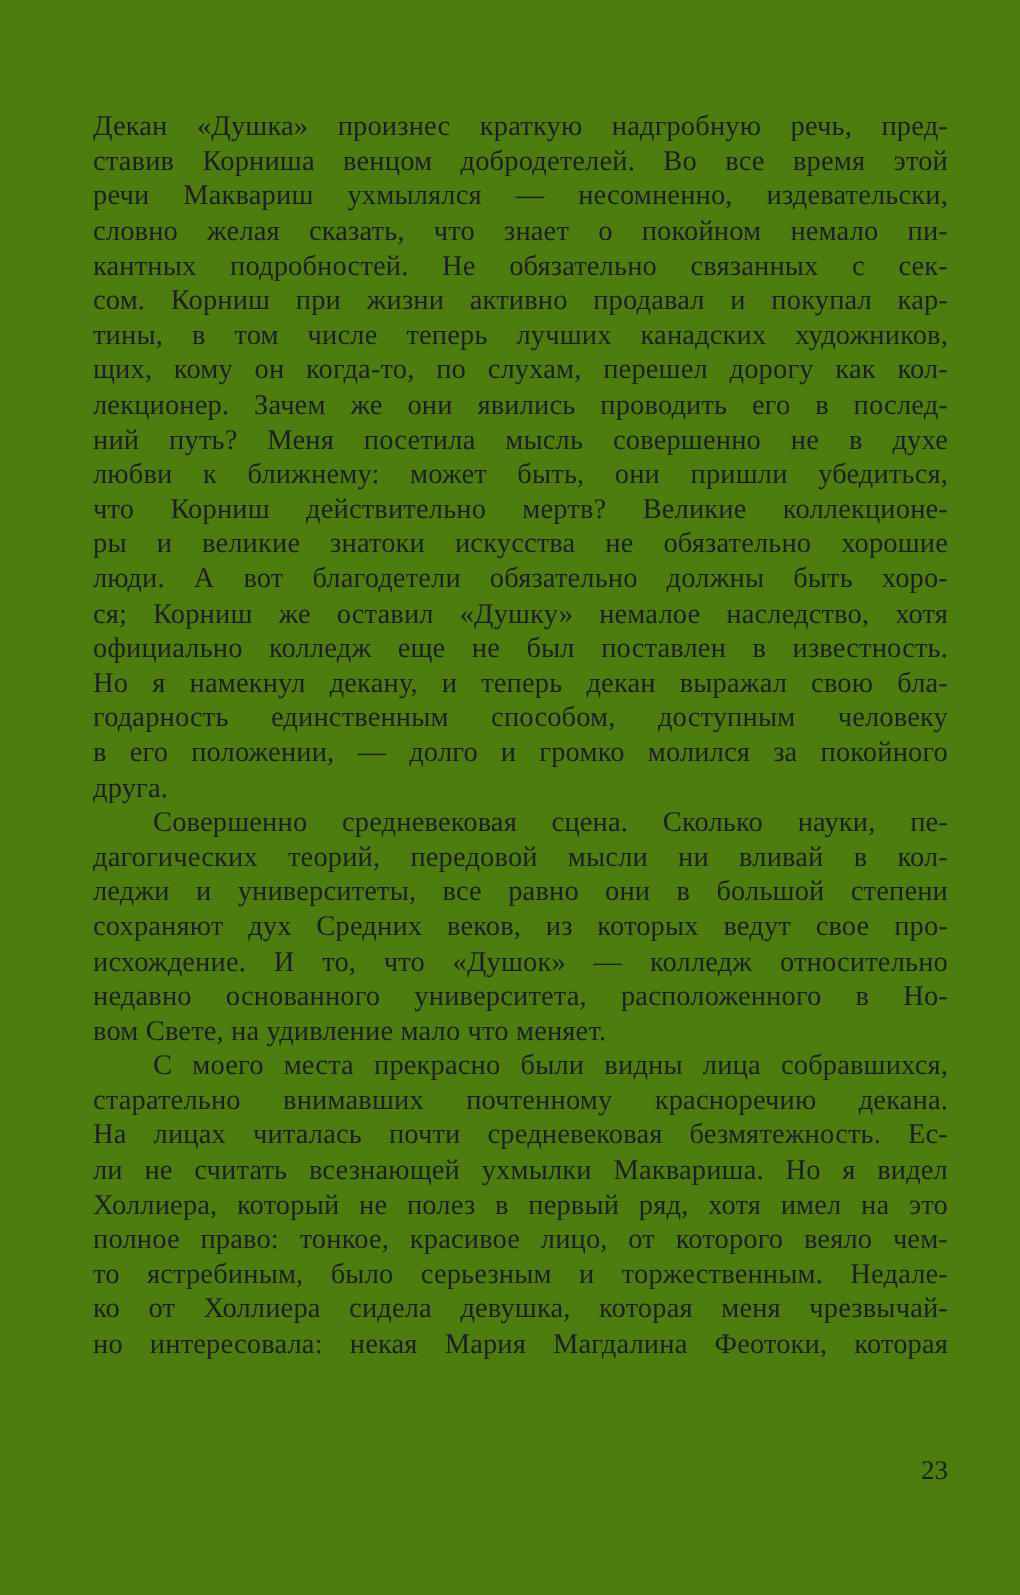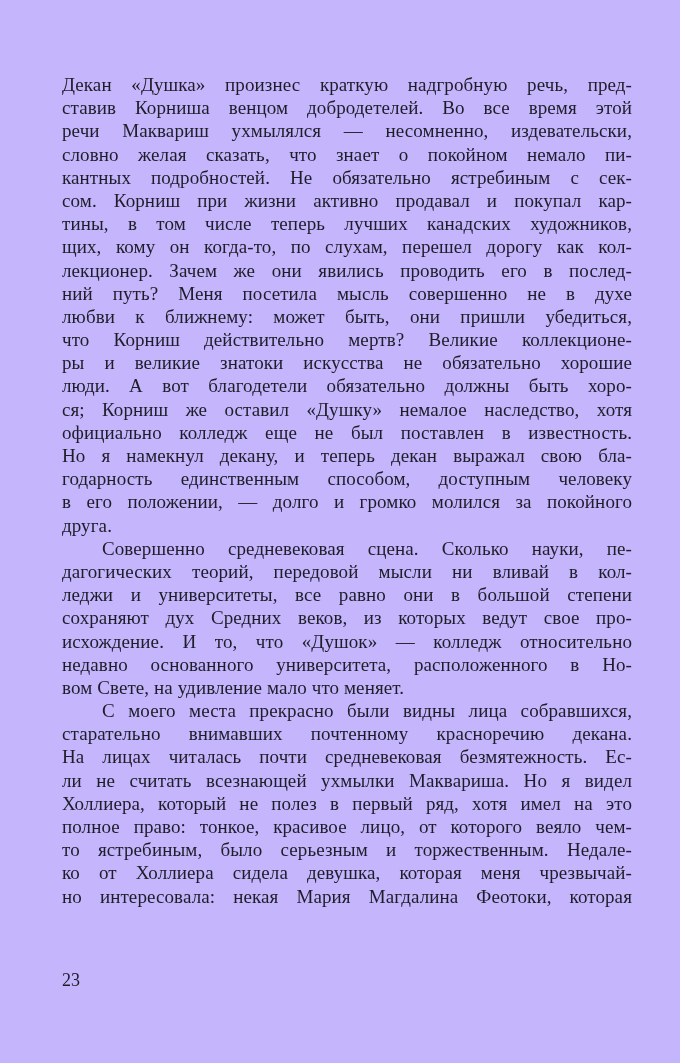--- a/index.html
+++ b/index.html
@@ -38,35 +38,35 @@
     text-indent: 40px;
   }
   .line.end {
     text-align-last: left;
   }
   .page-number {
     position: absolute;
     left: 62px;
     top: 969px;
     width: 570px;
-    text-align: left;
+    text-align: right;
     font-size: 18px;
     line-height: 23px;
   }
 </style>
 </head>
 <body>
 
-<div class="page" style="background: #c4b5fd; color: rgb(30, 30, 40);">
+<div class="page" style="background: #4d7c0f; color: rgb(30, 30, 40);">
   <div class="text-block">
       <div class="line">Декан «Душка» произнес краткую надгробную речь, пред-</div>
       <div class="line">ставив Корниша венцом добродетелей. Во все время этой</div>
       <div class="line">речи Маквариш ухмылялся — несомненно, издевательски,</div>
       <div class="line">словно желая сказать, что знает о покойном немало пи-</div>
-      <div class="line">кантных подробностей. Не обязательно ястребиным с сек-</div>
+      <div class="line">кантных подробностей. Не обязательно связанных с сек-</div>
       <div class="line">сом. Корниш при жизни активно продавал и покупал кар-</div>
       <div class="line">тины, в том числе теперь лучших канадских художников,</div>
       <div class="line">щих, кому он когда-то, по слухам, перешел дорогу как кол-</div>
       <div class="line">лекционер. Зачем же они явились проводить его в послед-</div>
       <div class="line">ний путь? Меня посетила мысль совершенно не в духе</div>
       <div class="line">любви к ближнему: может быть, они пришли убедиться,</div>
       <div class="line">что Корниш действительно мертв? Великие коллекционе-</div>
       <div class="line">ры и великие знатоки искусства не обязательно хорошие</div>
       <div class="line">люди. А вот благодетели обязательно должны быть хоро-</div>
       <div class="line">ся; Корниш же оставил «Душку» немалое наследство, хотя</div>

